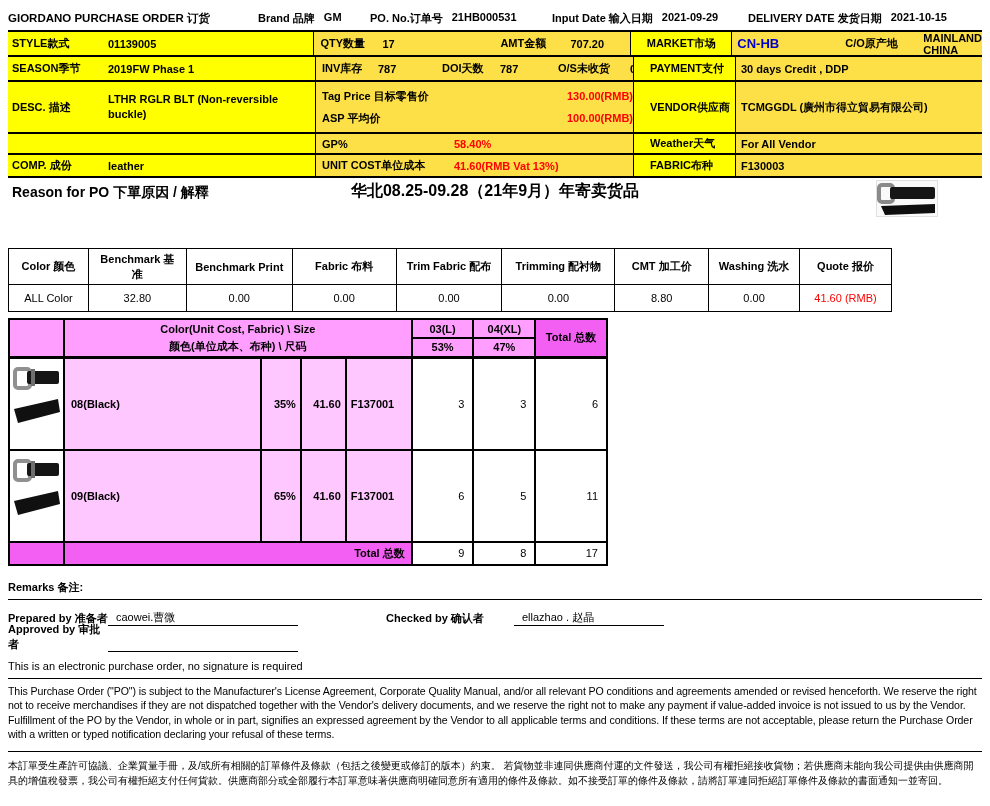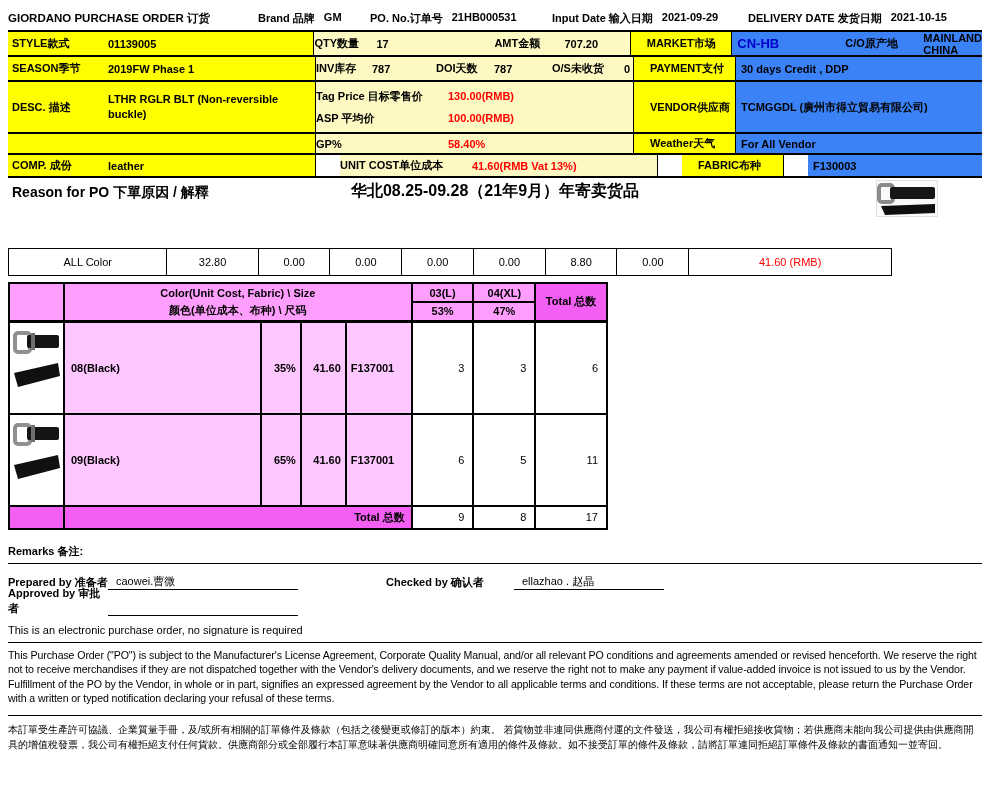--- a/index.html
+++ b/index.html
@@ -18,34 +18,34 @@
   .th-pair{ display:flex; gap:9px; white-space:nowrap; }
   .th-brand{ width:112px; }
   .th-po{ width:182px; }
   .th-input{ width:196px; }
 
   
   .info-grid{ width:974px; }
   .irow{ display:flex; border-bottom:2px solid #000; font-weight:bold; }
   .cell{ display:flex; align-items:center; }
   .cell.left{ width:308px; background:#FFFF00; border-right:1.5px solid #000; padding-left:4px; }
-  .cell.mid{ width:318px; background:#fef9c3; border-right:1.5px solid #000; }
+  .cell.mid{ width:318px; background:#fde047; border-right:1.5px solid #000; padding-left:6px; }
   .cell.rlab{ width:102px; background:#FFFF00; border-right:1.5px solid #000; padding-left:16px; }
-  .cell.rval{ flex:1; background:#3b82f6; padding-left:5px; }
+  .cell.rval{ flex:1; background:#fde047; padding-left:5px; }
   .rowA,.rowB{ height:25px; }
   .rowC{ height:52px; }
   .rowD{ height:21px; }
-  .rowE{ height:23px;gap:24px; }
+  .rowE{ height:23px; }
   .llabel{ width:96px; flex:0 0 96px; }
   .lvalue{ }
   .wrapval{ width:198px; line-height:1.35; }
   .mid .plbl{ flex:0 0 132px; }
   .mid .pred{ color:#FF0000; }
   .mid.stack{ flex-direction:column; align-items:stretch; justify-content:space-around; padding-top:3px; padding-bottom:3px; }
-  .mid.stack .srow{ display:flex; align-items:center; }
+  .mid.stack .srow{ display:flex; align-items:center;justify-content:space-between; }
   .qtyl{ flex:0 0 62px; } .qtyv{ flex:0 0 118px; }
   .amtl{ flex:0 0 70px; }
   .invl{ flex:0 0 56px; } .invv{ flex:0 0 64px; }
   .doil{ flex:0 0 58px; } .doiv{ flex:0 0 58px; }
   .osl{ flex:0 0 72px; }
   .cnhb{ color:#0000CC; font-size:13px; flex:0 0 108px; }
   .colbl{ flex:0 0 78px; }
 
   
   .reason{ position:relative; height:68px; width:974px; }
@@ -239,20 +239,31 @@
       <svg class="belt-svg" width="60" height="35" viewBox="0 0 60 35">
         <rect x="2" y="4" width="14" height="17" rx="3" fill="none" stroke="#8a8a8a" stroke-width="4"></rect>
         <rect x="13" y="6" width="45" height="12" rx="2" fill="#161616"></rect>
         <path d="M4 25 L58 23 L58 32 L8 34 Z" fill="#0e0e0e"></path>
       </svg>
     </span>
   </div>
 
   <table class="bench">
     <tbody>
+        <tr>
+      <th class="c0">Color 颜色</th>
+      <th class="c1">Benchmark 基准</th>
+      <th class="c2">Benchmark Print</th>
+      <th class="c3">Fabric 布料</th>
+      <th class="c4">Trim Fabric 配布</th>
+      <th class="c5">Trimming 配衬物</th>
+      <th class="c6">CMT 加工价</th>
+      <th class="c7">Washing 洗水</th>
+      <th class="c8">Quote 报价</th>
+    </tr>
     <tr>
       <td>ALL Color</td>
       <td>32.80</td>
       <td>0.00</td>
       <td>0.00</td>
       <td>0.00</td>
       <td>0.00</td>
       <td>8.80</td>
       <td>0.00</td>
       <td class="quote">41.60 (RMB)</td>

